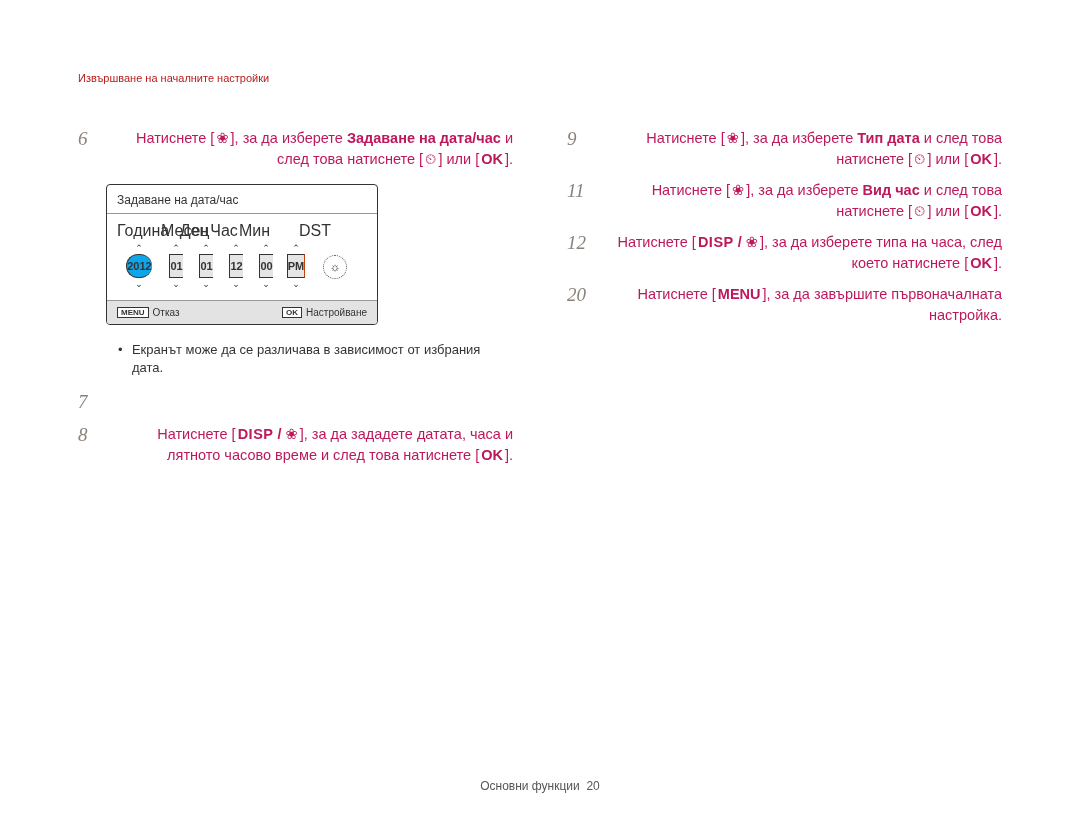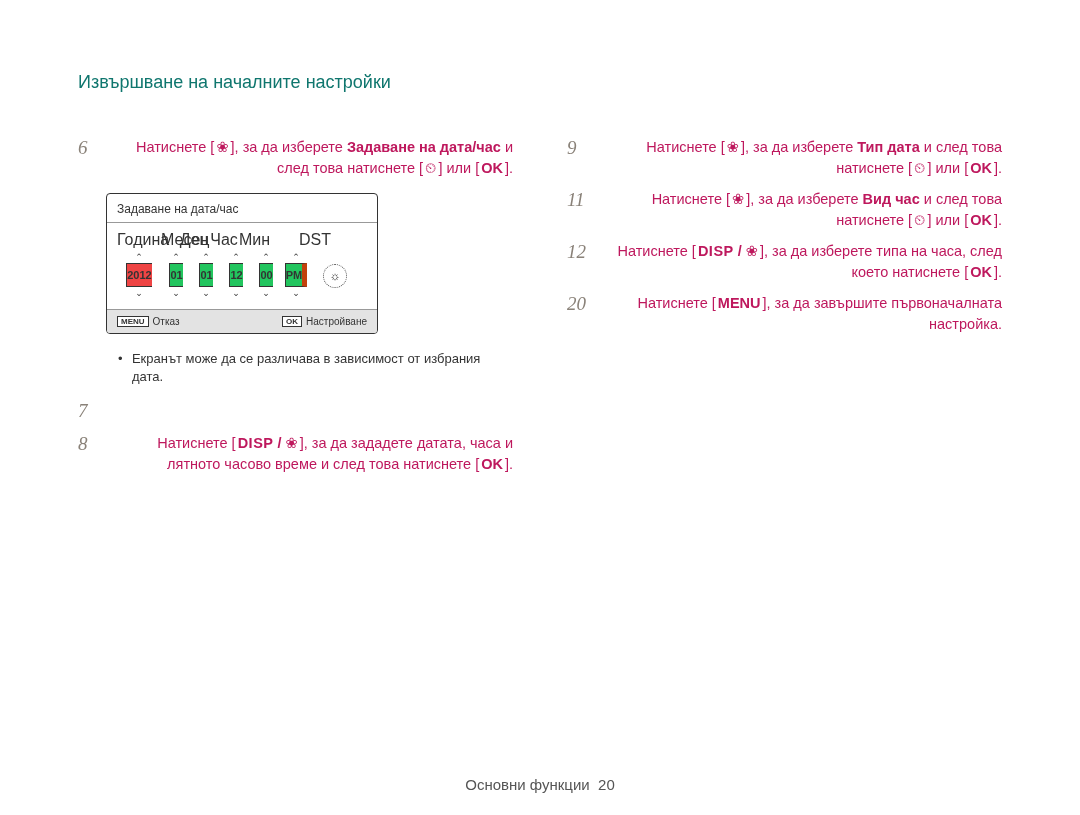--- a/index.html
+++ b/index.html
@@ -1,47 +1,47 @@
 <!DOCTYPE html>
 <html><head>
 <meta charset="utf-8">
 <style>
   html,body{margin:0;padding:0;background:#fff;color:#333;font-family:Arial,Helvetica,sans-serif;}
   .page{width:1080px;height:815px;box-sizing:border-box;padding:72px 78px 30px 78px;position:relative;}
-  .page-title{color:#0f766e;font-size:18px;font-weight:400;margin-bottom:44px;}
+  .page-title{color:#b91c1c;font-size:11px;font-weight:400;margin-bottom:44px;}
   .columns{display:flex;gap:54px;}
   .col{flex:1;min-width:0;}
   .step{display:flex;align-items:flex-start;margin-bottom:10px;line-height:1.45;font-size:14.5px;}
   .step .n{font-style:italic;font-family:Georgia,'Times New Roman',serif;color:#8a8279;font-size:19px;width:28px;min-width:28px;text-align:left;padding-top:0;line-height:1.2;}
   .step .t{flex:1;color:#be185d;text-align:right;}
   .step .t b{font-weight:700;}
   .screen{width:270px;border:1px solid #333;border-radius:4px;margin:14px 0 16px 28px;background:#fff;overflow:hidden;}
   .screen-title{padding:8px 10px 6px 10px;font-size:12px;border-bottom:1px solid #999;}
   .screen-body{padding:8px 10px 10px 10px;}
   .labels{display:flex;align-items:flex-end;font-size:16px;color:#333;gap:0;margin-bottom:2px;}
   .labels span{text-align:center;}
   .lbl-y{width:44px;}
   .lbl-m{width:18px;}
   .lbl-d{width:30px;}
   .lbl-h{width:30px;}
   .lbl-mi{width:30px;}
   .lbl-dst{flex:1;text-align:right;padding-right:6px;}
   .spinnerrow{display:flex;align-items:stretch;gap:0;}
   .spcol{display:flex;flex-direction:column;align-items:center;margin:0;}
   .spcol .arr{font-size:9px;line-height:12px;color:#333;}
-  .cell{border:1px solid #333;border-right:none;padding:5px 0;font-size:11px;text-align:center;background:#22c55e;font-weight:600;}
-  .spcol:last-of-type .cell,.cell.last{border-right:5px solid #c2410c;}
-  .sel{background:#ef4444;}
+  .cell{border:1px solid #333;border-right:none;padding:5px 0;font-size:11px;text-align:center;background:#e5e5e5;font-weight:600;}
+  .spcol:last-of-type .cell,.cell.last{border-right:1px solid #c2410c;}
+  .sel{background:#0ea5e9;border-radius:12px;}
   .dst-icon{width:22px;height:22px;border-radius:50%;border:1px dotted #555;margin:2px 0 0 12px;align-self:center;display:flex;align-items:center;justify-content:center;font-size:12px;}
   .screen-foot{border-top:1px solid #999;display:flex;justify-content:space-between;padding:6px 10px;font-size:10px;color:#333;background:#e3e3e3;}
   .screen-foot .kbox{display:flex;align-items:center;gap:4px;}
   .keycap{border:1px solid #333;padding:0 3px;font-size:8px;font-weight:700;background:#fff;}
   .bullet{display:flex;margin:6px 0 14px 40px;font-size:13px;line-height:1.4;color:#333;}
   .bullet .dot{width:14px;}
-  .footer{position:absolute;bottom:22px;left:0;right:0;text-align:center;font-size:15px;color:#555;}
+  .footer{position:absolute;bottom:22px;left:0;right:0;text-align:center;font-size:12px;color:#555;}
   
   .glyph{display:inline-block;padding:0 2px;font-weight:700;}
   .disp{font-weight:700;letter-spacing:0.5px;}
   .ok{font-weight:700;}
   .menu{font-weight:700;}
   .flower{font-weight:400;}
   .timer{font-weight:400;}
   .flash{font-weight:400;}
 </style>
 </head>

